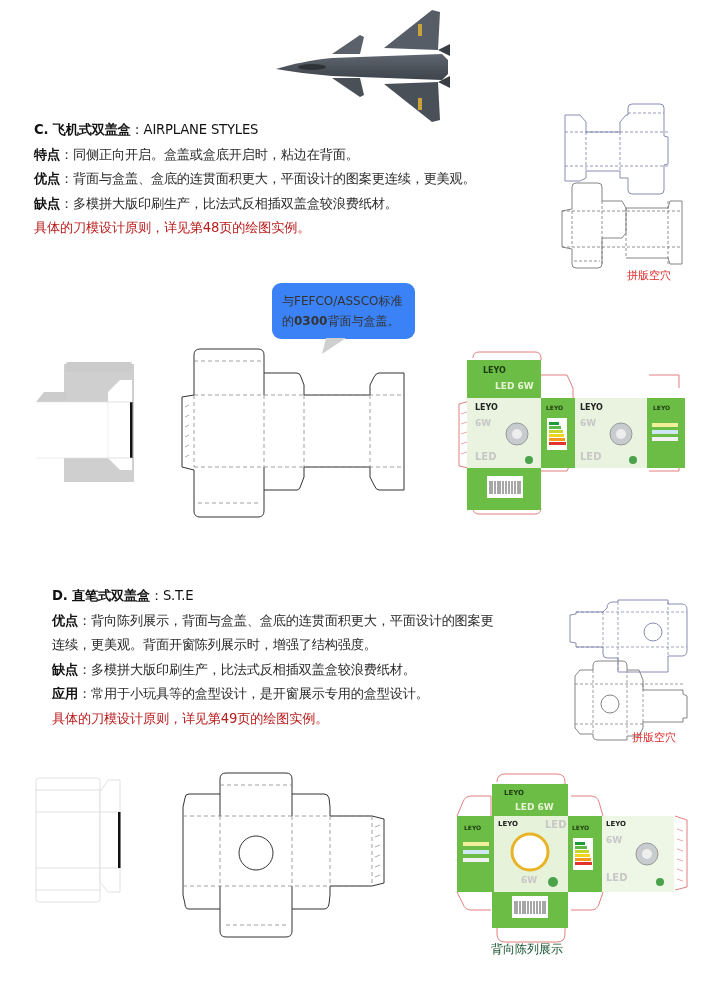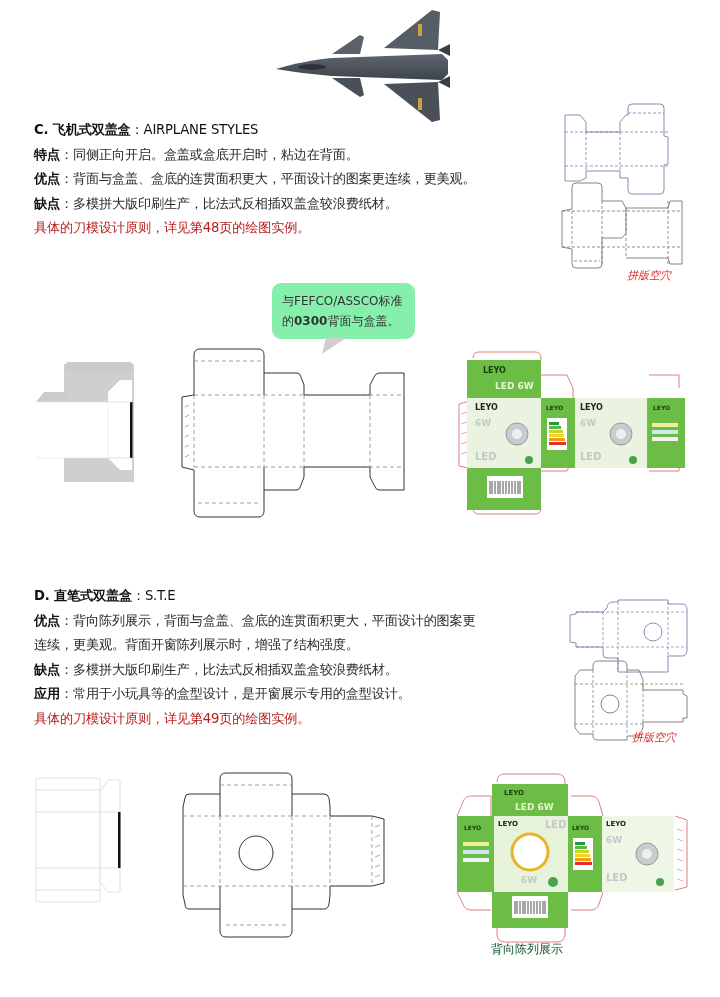--- a/index.html
+++ b/index.html
@@ -5,23 +5,23 @@
   * { box-sizing: border-box; margin: 0; padding: 0; }
   html, body { width: 720px; height: 997px; background: #ffffff; overflow: hidden; }
   body { position: relative; font-family: "DejaVu Sans", "Liberation Sans", sans-serif; color: #222; }
   .abs { position: absolute; }
   .text-block { position: absolute; left: 34px; font-size: 13.2px; line-height: 24.6px; color: #2a2a2a; white-space: nowrap; letter-spacing: -0.2px; }
   .text-block .line { height: 24.6px; }
   .text-block .title { font-weight: bold; color: #111; }
   .text-block .title .en { font-weight: normal; }
   .text-block b { font-weight: bold; color: #111; }
   .red { color: #b91c1c; }
-  .bubble { position: absolute; left: 272px; top: 283px; width: 143px; height: 56px; background: #86efac; border-radius: 9px; padding: 8px 10px; font-size: 12px; line-height: 20px; color: #333; }
+  .bubble { position: absolute; left: 272px; top: 283px; width: 143px; height: 56px; background: #3b82f6; border-radius: 9px; padding: 8px 10px; font-size: 12px; line-height: 20px; color: #333; }
   .bubble b { font-weight: bold; }
-  .label-red { position: absolute; font-size: 11px; color: #e02828; font-style: italic; }
+  .label-red { position: absolute; font-size: 11px; color: #e02828; }
   svg { position: absolute; overflow: visible; }
   .green { fill: #6cbd45; }
 </style>
 </head>
 <body>
 
 <svg style="left:272px;top:2px;" width="180" height="128" viewBox="0 0 180 128">
   <defs>
     <linearGradient id="jetg" x1="0" y1="0" x2="0" y2="1">
       <stop offset="0" stop-color="#5f6670"></stop>
@@ -198,21 +198,21 @@
   <div class="abs" style="left:20px;top:55px;font-size:8px;font-weight:bold;color:#222;">LEYO</div>
   <div class="abs" style="left:20px;top:70px;font-size:9px;font-weight:bold;color:#c7c7c7;">6W</div>
   <div class="abs" style="left:20px;top:103px;font-size:10px;font-weight:bold;color:#c7c7c7;">LED</div>
   <div class="abs" style="left:91px;top:56px;font-size:6px;font-weight:bold;color:#1d3b10;">LEYO</div>
   <div class="abs" style="left:125px;top:55px;font-size:8px;font-weight:bold;color:#222;">LEYO</div>
   <div class="abs" style="left:125px;top:70px;font-size:9px;font-weight:bold;color:#c7c7c7;">6W</div>
   <div class="abs" style="left:125px;top:103px;font-size:10px;font-weight:bold;color:#c7c7c7;">LED</div>
   <div class="abs" style="left:198px;top:56px;font-size:6px;font-weight:bold;color:#1d3b10;">LEYO</div>
 </div>
 
-<div class="text-block" style="top:584px;">
+<div class="text-block" style="top:584px;margin-left:18px;">
   <div class="line title">
     <span>D. 直笔式双盖盒</span><span class="en">：</span><span class="en">S.T.E</span>
   </div>
   <div class="line"><b>优点</b><span>：背向陈列展示，背面与盒盖、盒底的连贯面积更大，平面设计的图案更</span></div>
   <div class="line">连续，更美观。背面开窗陈列展示时，增强了结构强度。</div>
   <div class="line"><b>缺点</b><span>：多模拼大版印刷生产，比法式反相插双盖盒较浪费纸材。</span></div>
   <div class="line"><b>应用</b><span>：常用于小玩具等的盒型设计，是开窗展示专用的盒型设计。</span></div>
   <div class="line red">具体的刀模设计原则，详见第49页的绘图实例。</div>
 </div>
 

